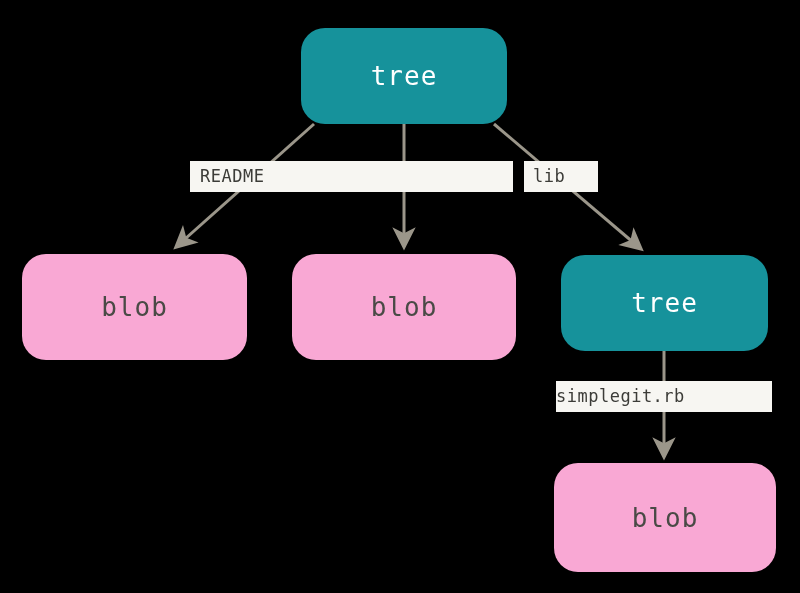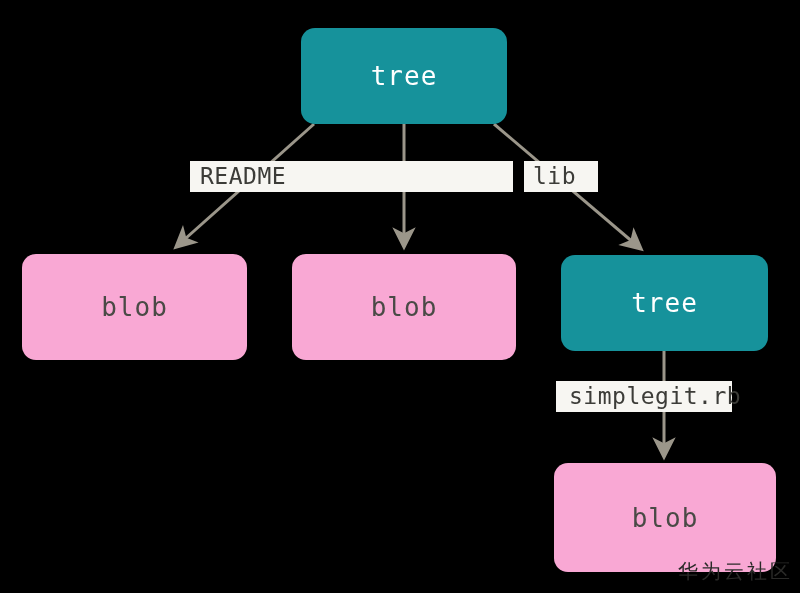--- a/index.html
+++ b/index.html
@@ -20,21 +20,21 @@
   }
   #edges {
     position: absolute;
     left: 0;
     top: 0;
     width: 800px;
     height: 593px;
   }
   .node {
     position: absolute;
-    border-radius: 14px;
+    border-radius: 24px;
     display: flex;
     align-items: center;
     justify-content: center;
     box-sizing: border-box;
     font-family: "DejaVu Sans Mono", "Liberation Mono", monospace;
     font-size: 26px;
     letter-spacing: 1px;
     z-index: 3;
   }
   .node.tree {
@@ -43,21 +43,21 @@
   }
   .node.blob {
     background: #f9a8d4;
     color: #4a4a46;
   }
   .edge-label {
     position: absolute;
     background: #f7f6f2;
     color: #3c3c38;
     font-family: "DejaVu Sans Mono", "Liberation Mono", monospace;
-    font-size: 23px;
+    font-size: 17px;
     letter-spacing: 0.5px;
     line-height: 31px;
     height: 31px;
     display: flex;
     align-items: center;
     z-index: 4;
     white-space: pre;
     box-sizing: border-box;
   }
   .watermark {
@@ -113,19 +113,18 @@
 
   <div class="edge-label" style="left:190px; top:161px; width:323px; padding:0 10px; justify-content:flex-start;">
     <span>README</span>
     <span style="display:inline-block;width:34px;"></span>
   </div>
 
   <div class="edge-label" style="left:524px; top:161px; width:74px; padding:1px 9px;">
     <span>lib</span>
   </div>
 
-  <div class="edge-label" style="left:556px; top:381px; width:176px; padding:0 13px;">
+  <div class="edge-label" style="left:556px; top:381px; width:216px; padding:0 0;">
     <span>simplegit.rb</span>
   </div>
 
-  <div class="watermark" style="left:678px; top:558px;">华为云社区</div>
 
 </div>
 
 </body></html>

